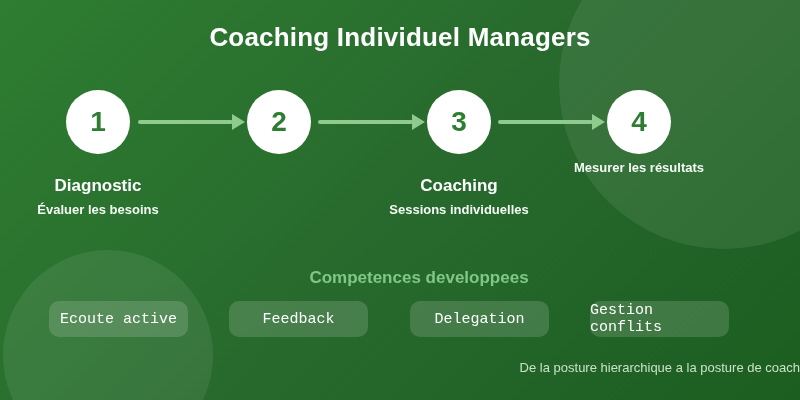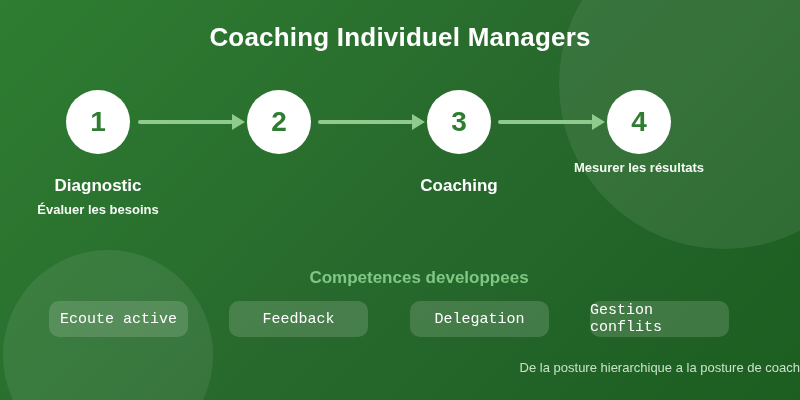--- a/index.html
+++ b/index.html
@@ -87,20 +87,21 @@
       </div>
     </div>
 
     <div class="arrow arrow-2"></div>
 
     <div class="step step-3">
       <div class="circle">
         <span class="step-number">3</span>
       </div>
       <div class="step-name">Coaching</div>
+      <div class="step-desc">Sessions individuelles</div>
     </div>
 
     <div class="arrow arrow-3"></div>
 
     <div class="step step-4">
       <div class="circle">
         <span class="step-number">4</span>
       </div>
       <div class="step-desc">Mesurer les résultats</div>
     </div>

